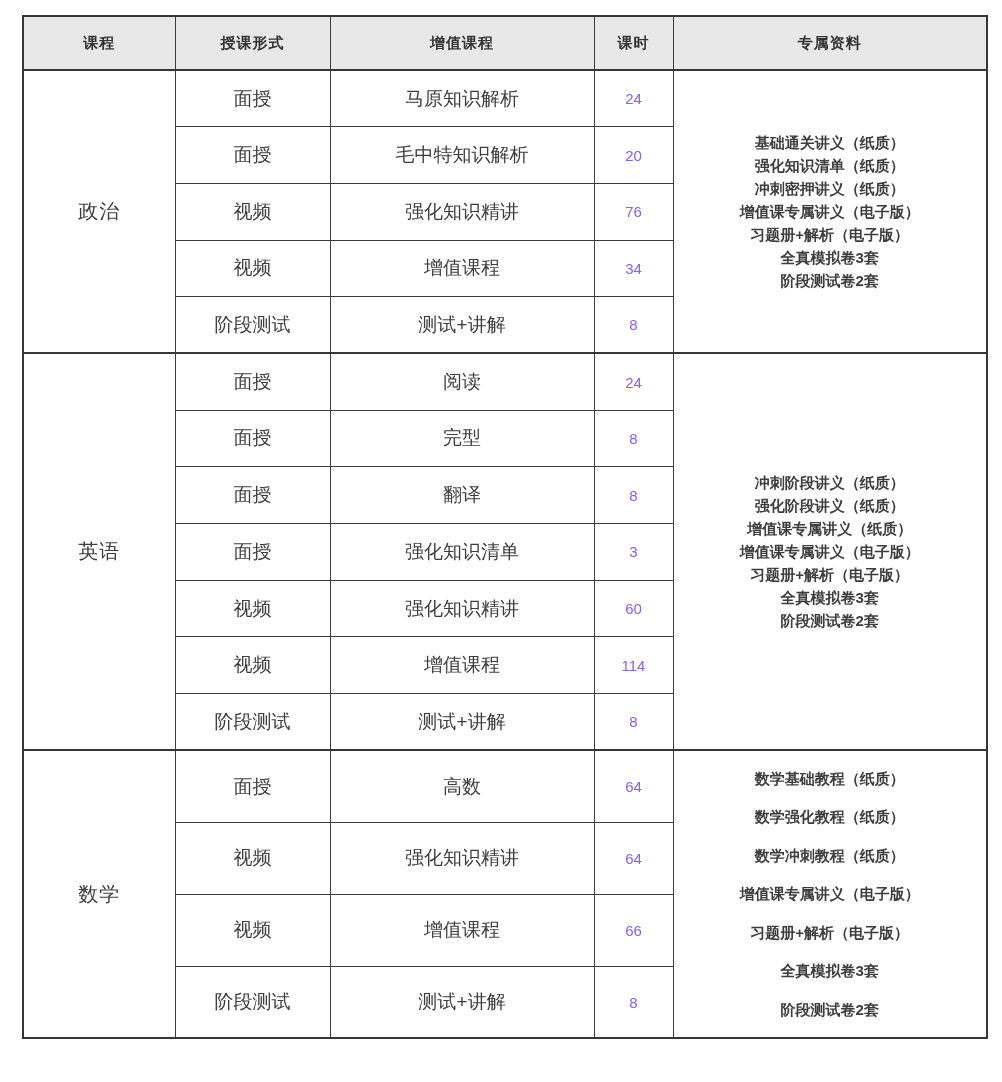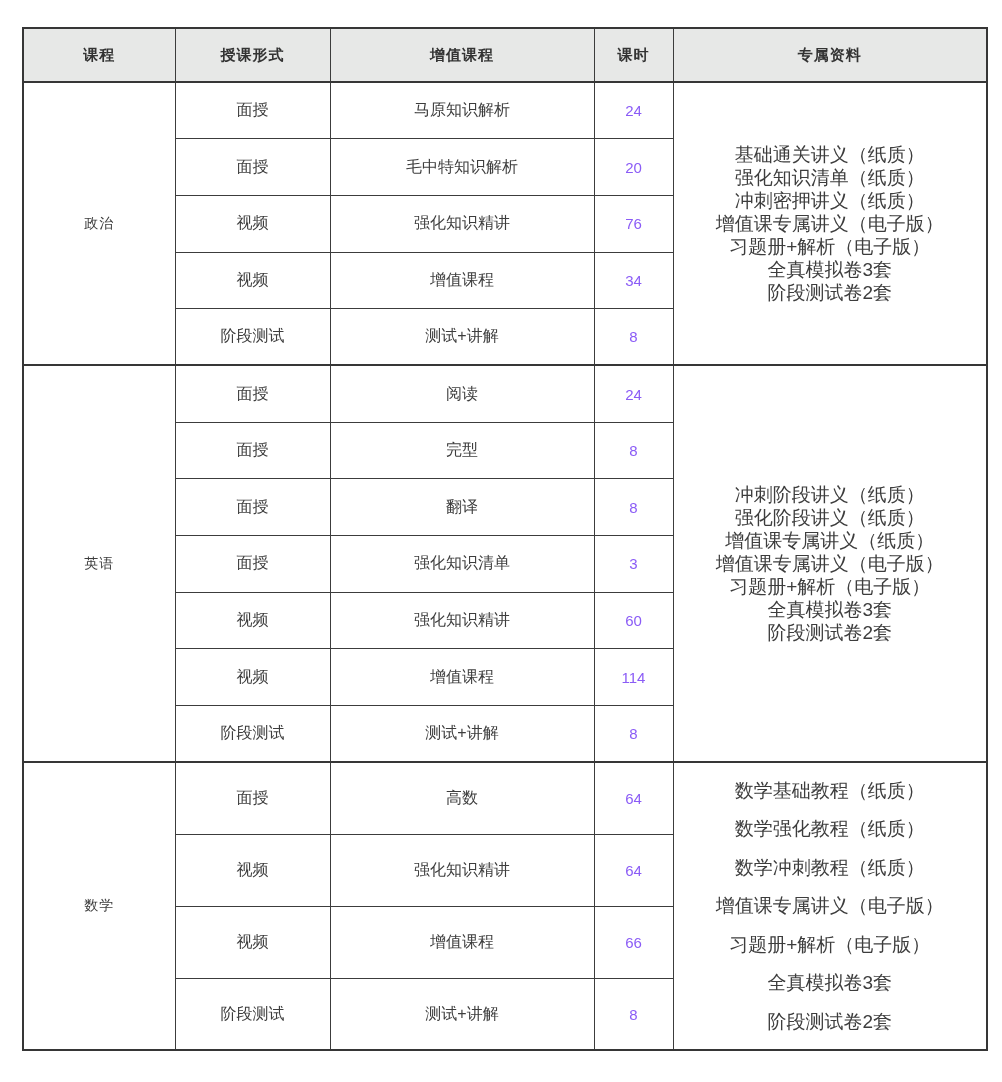--- a/index.html
+++ b/index.html
@@ -10,21 +10,21 @@
     height: 1082px;
     font-family: "Liberation Sans", "DejaVu Sans", sans-serif;
     color: #3d3d3d;
   }
   .page {
     width: 1002px;
     height: 1082px;
     overflow: hidden;
   }
   .table-wrap {
-    padding-top: 27px;
+    padding-top: 15px;
     padding-left: 22px;
   }
   table.course-table {
     border-collapse: collapse;
     table-layout: fixed;
     width: 964px;
     border: 2px solid #363636;
   }
   table.course-table th,
   table.course-table td {
@@ -44,32 +44,34 @@
     color: #333333;
     border-bottom: 2px solid #363636;
     letter-spacing: 1px;
   }
   tbody.section {
     border-top: 2px solid #363636;
   }
   tbody.rh-normal tr { height: 56.7px; }
   tbody.rh-wide   tr { height: 72px; }
   td.course-cell {
-    font-size: 14px;
+    font-size: 20px;
     letter-spacing: 1px;
   }
   td.format-cell, td.content-cell {
-    font-size: 16px;
+    font-size: 19px;
+    font-family: Liberation Mono, monospace;
   }
   td.hours-cell {
     font-size: 15px;
     color: #8b5cf6;
   }
   td.materials-cell {
-    font-size: 19px;
+    font-size: 15px;
+    font-weight: bold;
   }
   td.materials-cell .material-line {
     line-height: 23px;
   }
   tbody.rh-wide td.materials-cell .material-line {
     line-height: 38.5px;
   }
 </style>
 </head>
 <body>

